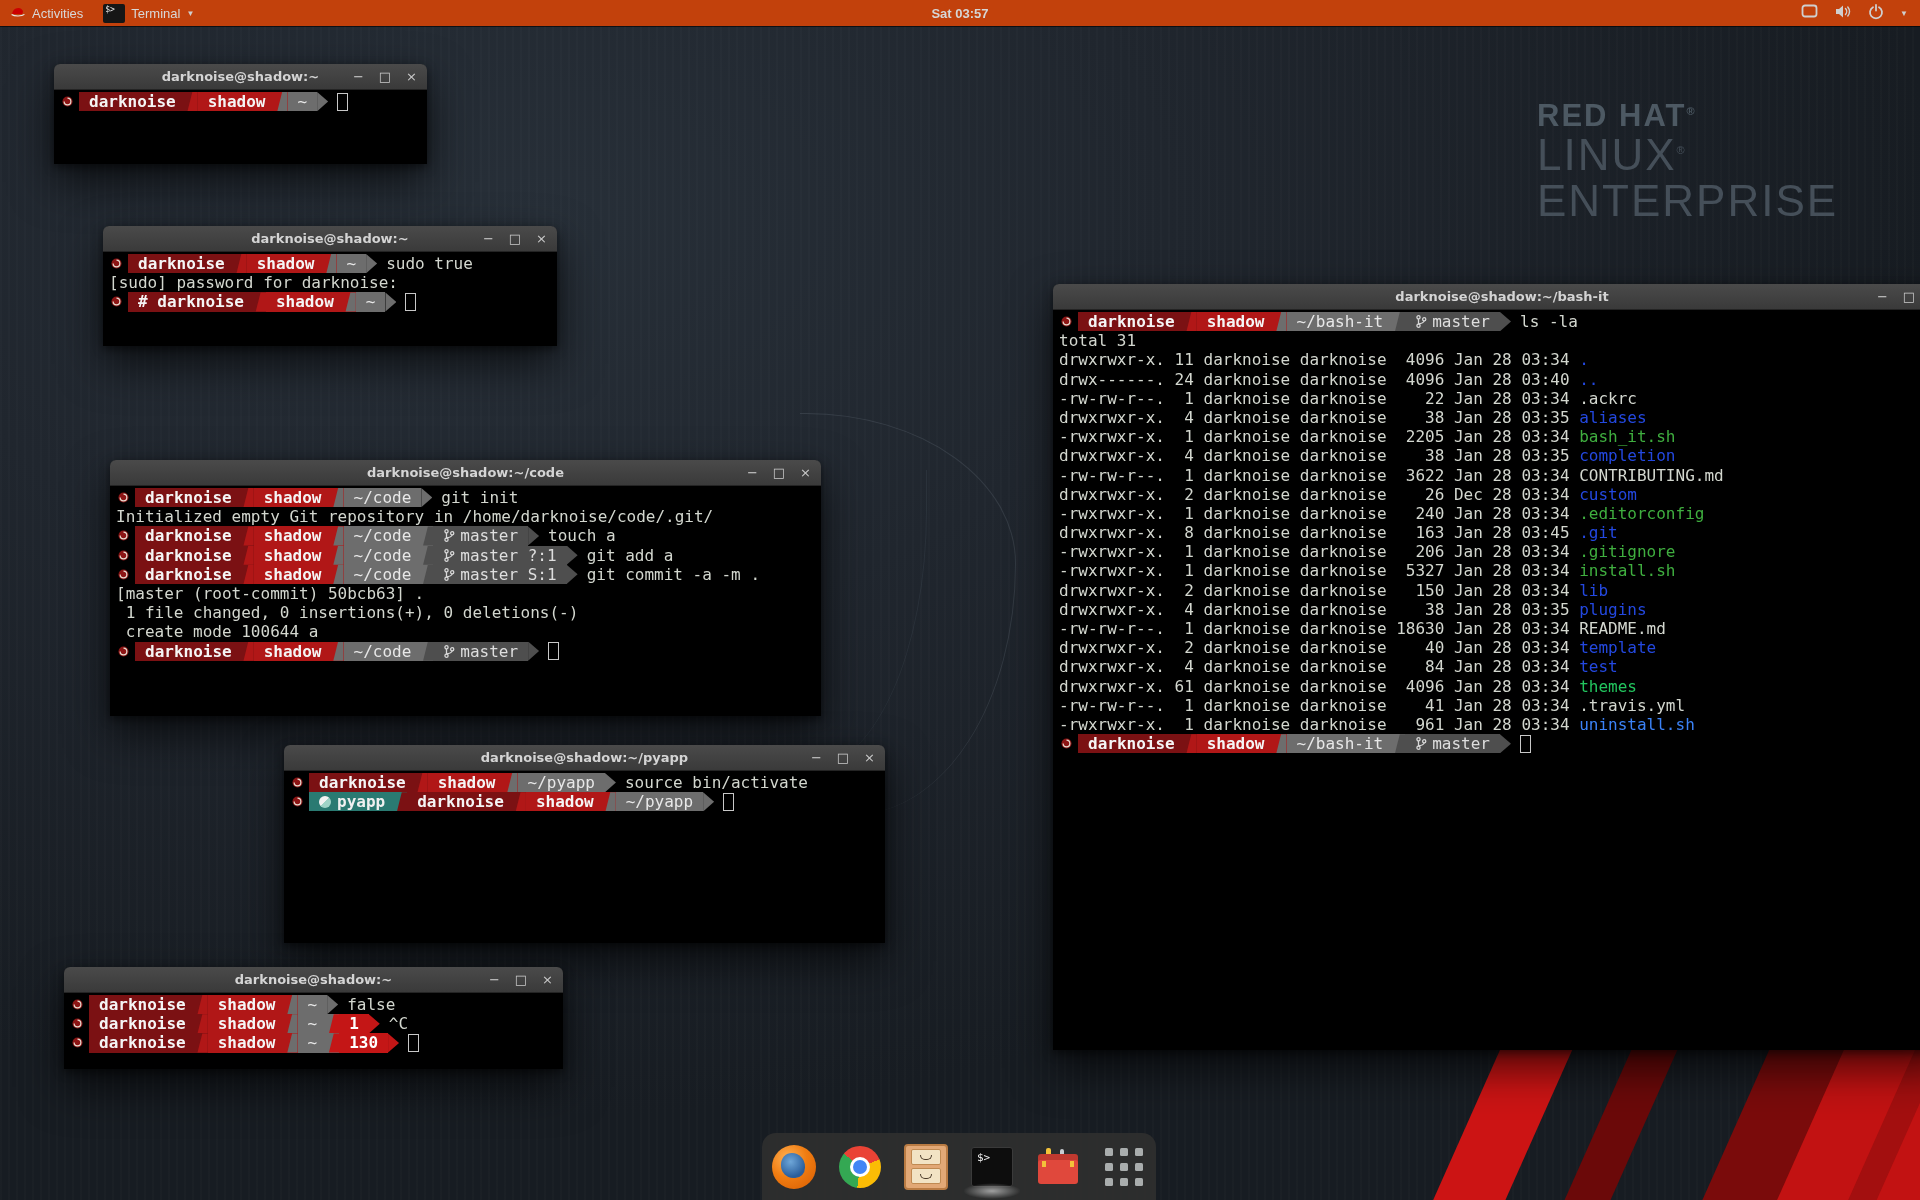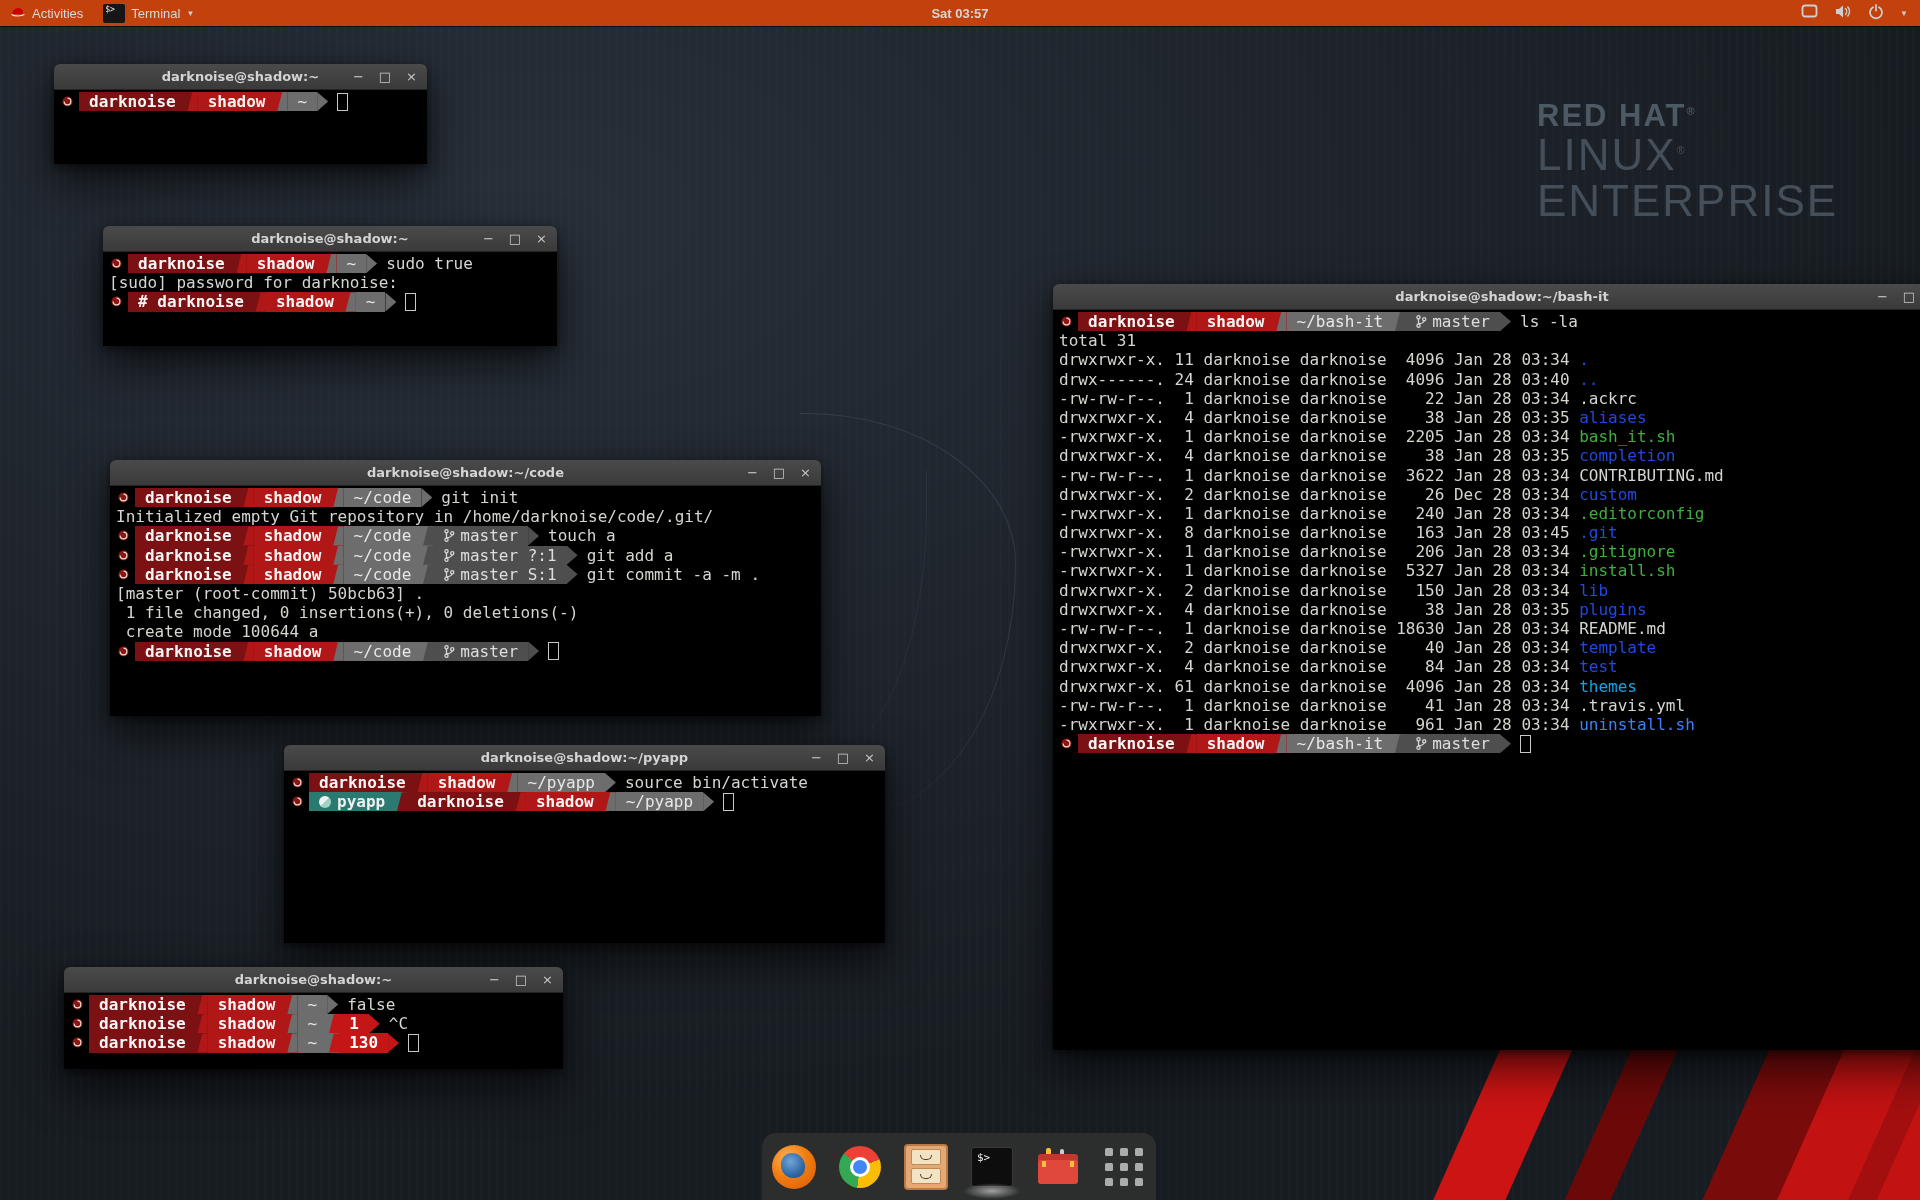--- a/index.html
+++ b/index.html
@@ -353,21 +353,21 @@
         <div class="oline"><span>drwxrwxr-x.  2 darknoise darknoise    26 Dec 28 03:34 </span><span style="color: rgb(35, 72, 224);">custom</span></div>
         <div class="oline"><span>-rwxrwxr-x.  1 darknoise darknoise   240 Jan 28 03:34 </span><span style="color: rgb(63, 174, 63);">.editorconfig</span></div>
         <div class="oline"><span>drwxrwxr-x.  8 darknoise darknoise   163 Jan 28 03:45 </span><span style="color: rgb(35, 72, 224);">.git</span></div>
         <div class="oline"><span>-rwxrwxr-x.  1 darknoise darknoise   206 Jan 28 03:34 </span><span style="color: rgb(63, 174, 63);">.gitignore</span></div>
         <div class="oline"><span>-rwxrwxr-x.  1 darknoise darknoise  5327 Jan 28 03:34 </span><span style="color: rgb(63, 174, 63);">install.sh</span></div>
         <div class="oline"><span>drwxrwxr-x.  2 darknoise darknoise   150 Jan 28 03:34 </span><span style="color: rgb(35, 72, 224);">lib</span></div>
         <div class="oline"><span>drwxrwxr-x.  4 darknoise darknoise    38 Jan 28 03:35 </span><span style="color: rgb(35, 72, 224);">plugins</span></div>
         <div class="oline"><span>-rw-rw-r--.  1 darknoise darknoise 18630 Jan 28 03:34 </span><span style="color: rgb(211, 215, 207);">README.md</span></div>
         <div class="oline"><span>drwxrwxr-x.  2 darknoise darknoise    40 Jan 28 03:34 </span><span style="color: rgb(35, 72, 224);">template</span></div>
         <div class="oline"><span>drwxrwxr-x.  4 darknoise darknoise    84 Jan 28 03:34 </span><span style="color: rgb(35, 72, 224);">test</span></div>
-        <div class="oline"><span>drwxrwxr-x. 61 darknoise darknoise  4096 Jan 28 03:34 </span><span style="color: #0ea5e9;">themes</span></div>
+        <div class="oline"><span>drwxrwxr-x. 61 darknoise darknoise  4096 Jan 28 03:34 </span><span style="color: #22c55e;">themes</span></div>
         <div class="oline"><span>-rw-rw-r--.  1 darknoise darknoise    41 Jan 28 03:34 </span><span style="color: rgb(211, 215, 207);">.travis.yml</span></div>
         <div class="oline"><span>-rwxrwxr-x.  1 darknoise darknoise   961 Jan 28 03:34 </span><span style="color: #3b82f6;">uninstall.sh</span></div>
         <div class="pline"><span class="pg"><svg width="13" height="13" viewBox="0 0 14 14" style="display:block">
               <circle cx="7" cy="7" r="5.4" fill="#8c1515"></circle>
               <path d="M7 3.4a3.6 3.6 0 1 1-3.6 3.6" fill="none" stroke="#e6ded2" stroke-width="1.3"></path>
             </svg></span><span class="seg" style="background: rgb(123, 17, 19); color: rgb(245, 245, 245); font-weight: bold;">darknoise</span><span class="sep" style="background: rgb(123, 17, 19);"><i style="clip-path: polygon(55% 0px, 100% 0px, 100% 100%, 15% 100%); background: rgb(177, 23, 23);"></i></span><span class="seg" style="background: rgb(177, 23, 23); color: rgb(245, 245, 245); font-weight: bold;">shadow</span><span class="sep" style="background: rgb(177, 23, 23);"><i style="clip-path: polygon(55% 0px, 100% 0px, 100% 100%, 15% 100%); background: rgb(109, 109, 109);"></i></span><span class="seg" style="background: rgb(109, 109, 109); color: rgb(232, 232, 232); font-weight: normal;">~/bash-it</span><span class="sep" style="background: rgb(109, 109, 109);"><i style="clip-path: polygon(55% 0px, 100% 0px, 100% 100%, 15% 100%); background: rgb(78, 78, 78);"></i></span><span class="seg" style="background: rgb(78, 78, 78); color: rgb(222, 222, 222); font-weight: normal;"><svg width="12" height="15" viewBox="0 0 12 15" style="display:block;margin-right:5px">
               <g stroke="#d8d8d8" fill="none" stroke-width="1.3">
                 <circle cx="3.5" cy="3.3" r="1.6"></circle>
                 <circle cx="3.5" cy="11.7" r="1.6"></circle>
                 <circle cx="9.2" cy="5.3" r="1.6"></circle>

